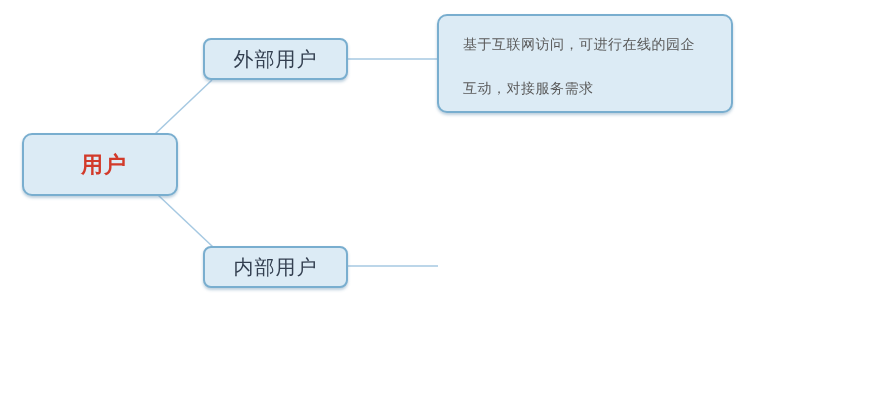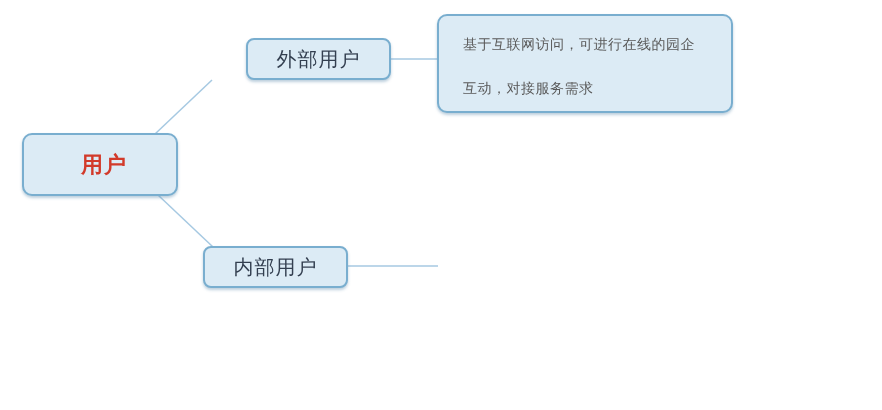--- a/index.html
+++ b/index.html
@@ -46,21 +46,21 @@
     font-weight: bold;
     font-size: 22px;
     letter-spacing: 1px;
     margin-left: 8px;
   }
   .branch-topic .label {
     color: #333f50;
     font-size: 20px;
     letter-spacing: 1px;
   }
-  .topic-external { left: 203px; top: 38px;  width: 145px; height: 42px; margin-left: 43px; }
+  .topic-external { left: 203px; top: 38px;  width: 145px; height: 42px; }
   .topic-internal { left: 203px; top: 246px; width: 145px; height: 42px; }
   .desc {
     border-radius: 10px;
     color: #595959;
     font-size: 14px;
     line-height: 44px;
     padding: 6px 24px 0 24px;
     letter-spacing: 0.5px;
   }
   .desc-external { left: 437px; top: 14px;  width: 296px; height: 99px; }

